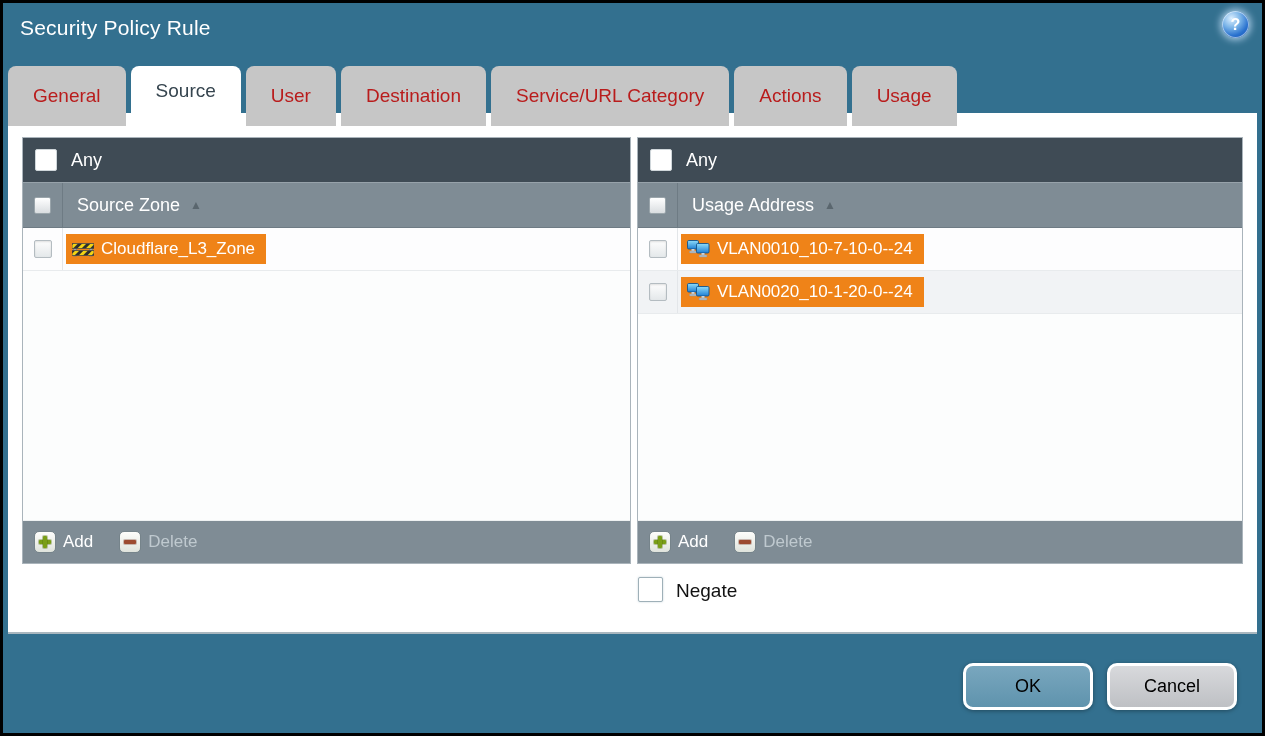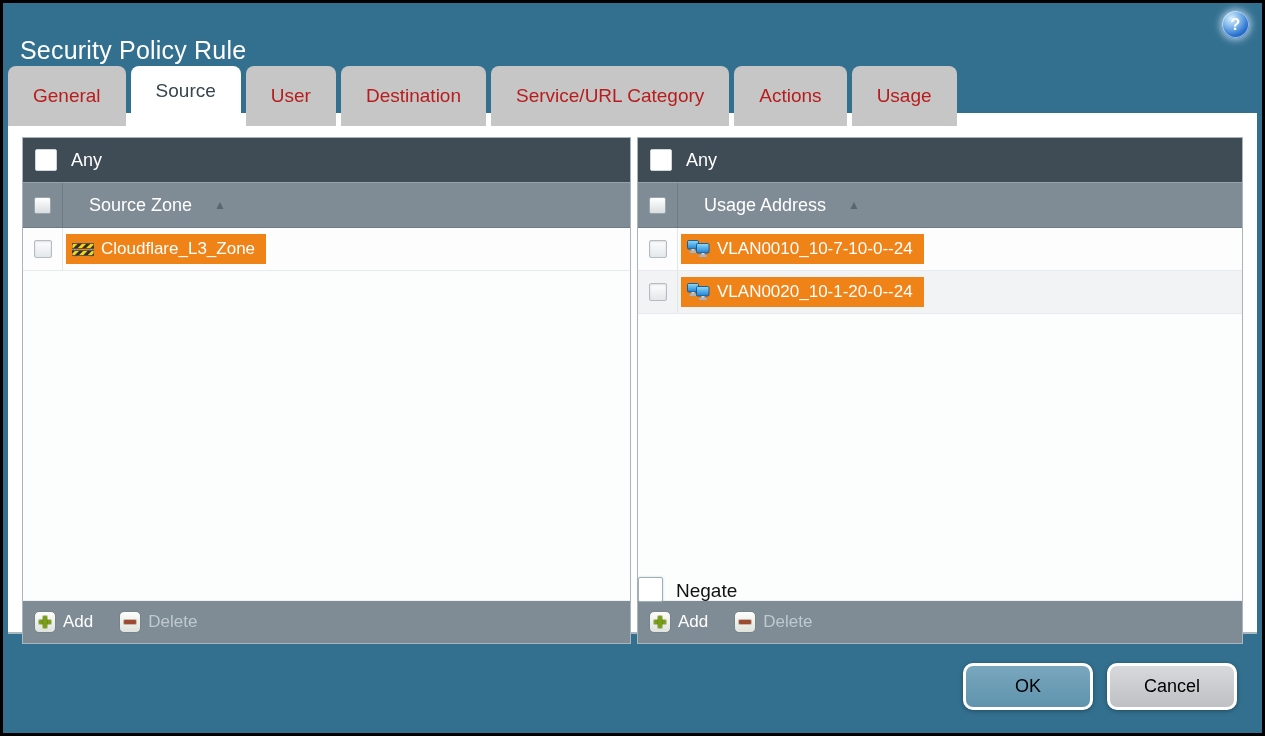--- a/index.html
+++ b/index.html
@@ -9,21 +9,21 @@
   .stage {
     position:relative; width:1265px; height:736px;
     background:#33708F;
     box-shadow: inset 0 0 0 3px #000;
     overflow:hidden;
   }
 
   
   .dialog-title {
     position:absolute; left:20px; top:16px;
-    color:#fff; font-size:25px; font-weight:400; letter-spacing:.2px;margin-top:20px;
+    color:#fff; font-size:21px; font-weight:400; letter-spacing:.2px;
   }
   .help-icon {
     position:absolute; left:1222px; top:11px; width:27px; height:27px;
     border-radius:50%;
     background: radial-gradient(circle at 35% 28%, #dcefff 0%, #7ab4e8 35%, #2a72cf 65%, #0c4aa8 100%);
     box-shadow: 0 0 7px 2px rgba(205,230,255,.75), inset 0 0 0 1px rgba(255,255,255,.5);
     color:#fff; font-size:16px; font-weight:bold;
     display:flex; align-items:center; justify-content:center;
     cursor:pointer;
   }
@@ -45,40 +45,40 @@
   }
 
   
   .content {
     position:absolute; left:8px; top:113px; width:1249px; height:521px;
     background:#fff; border-bottom:2px solid #a9b7bf; z-index:2;
   }
 
   
   .panel {
-    position:absolute; top:24px; height:507px;
+    position:absolute; top:24px; height:427px;
     border:1px solid #aab4bb;
     display:flex; flex-direction:column; background:#fcfdfd;
   }
   .panel.left  { left:14px;  width:609px; }
   .panel.right { left:629px; width:606px; }
 
   .any-header {
     height:44px; flex:0 0 44px; background:#3f4b55;
     display:flex; align-items:center; color:#fff; font-size:18px;
   }
   .any-header .cbx-any {
     width:22px; height:22px; margin:0 14px 0 12px;
     background:#fff; border:1px solid #cfd6da; border-radius:2px; cursor:pointer;
   }
 
   .col-header {
     height:46px; flex:0 0 46px; background:#7f8c95;
     border-top:1px solid #97a2aa; border-bottom:1px solid #6e7b84;
-    display:flex; align-items:center; color:#fff; font-size:18px;gap:12px;
+    display:flex; align-items:center; color:#fff; font-size:18px;
   }
   .cb-col {
     flex:0 0 40px; display:flex; align-items:center; justify-content:center;
     align-self:stretch;
   }
   .col-header .cb-col { border-right:1px solid #6e7b84; }
   .cbx-header {
     width:17px; height:17px; border-radius:2px;
     background:linear-gradient(#ffffff,#d9dde0);
     border:1px solid #9aa5ab; cursor:pointer;

